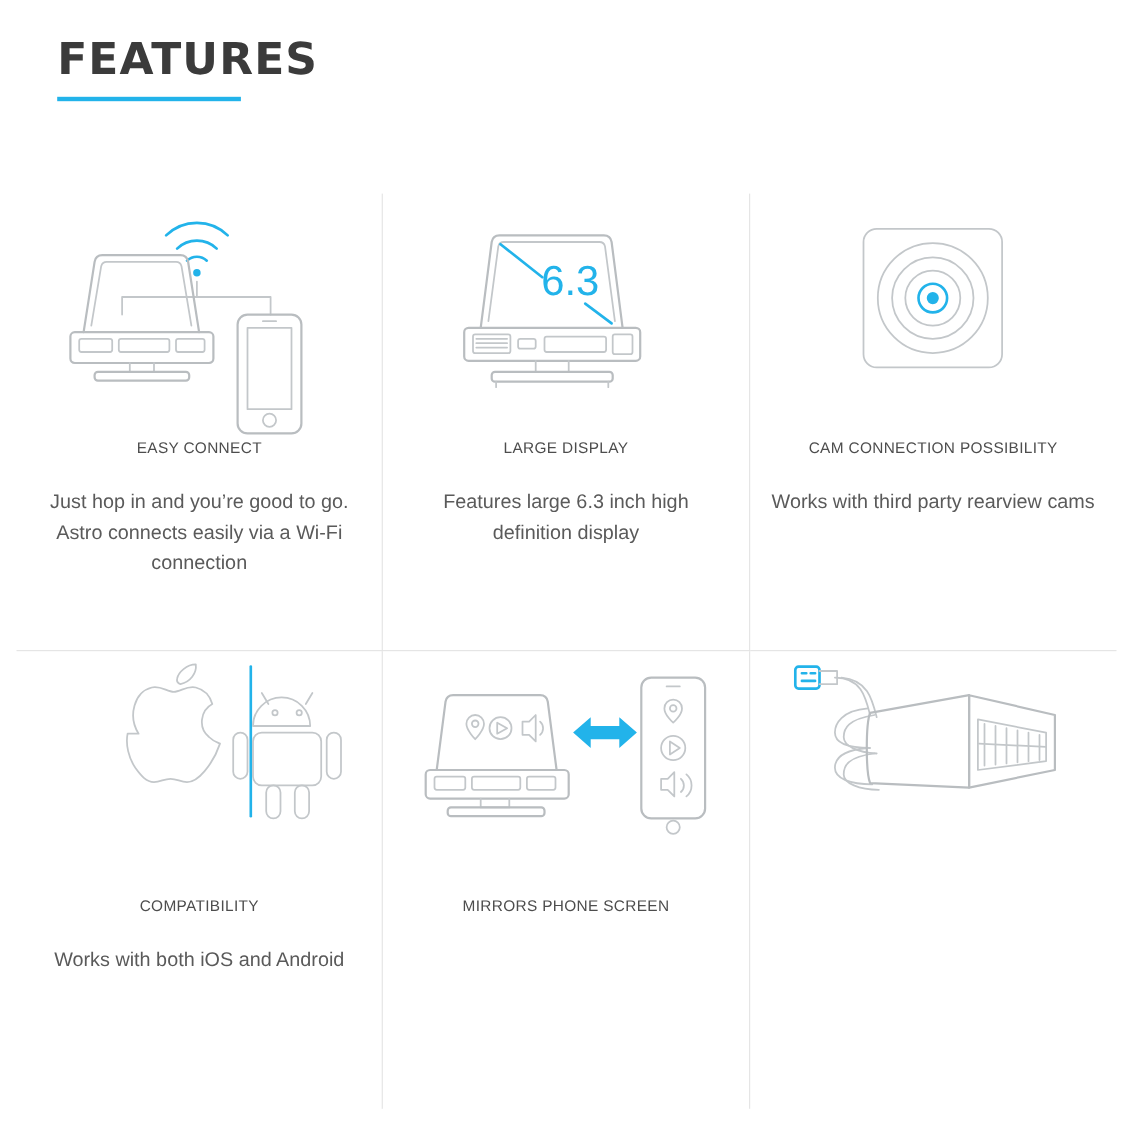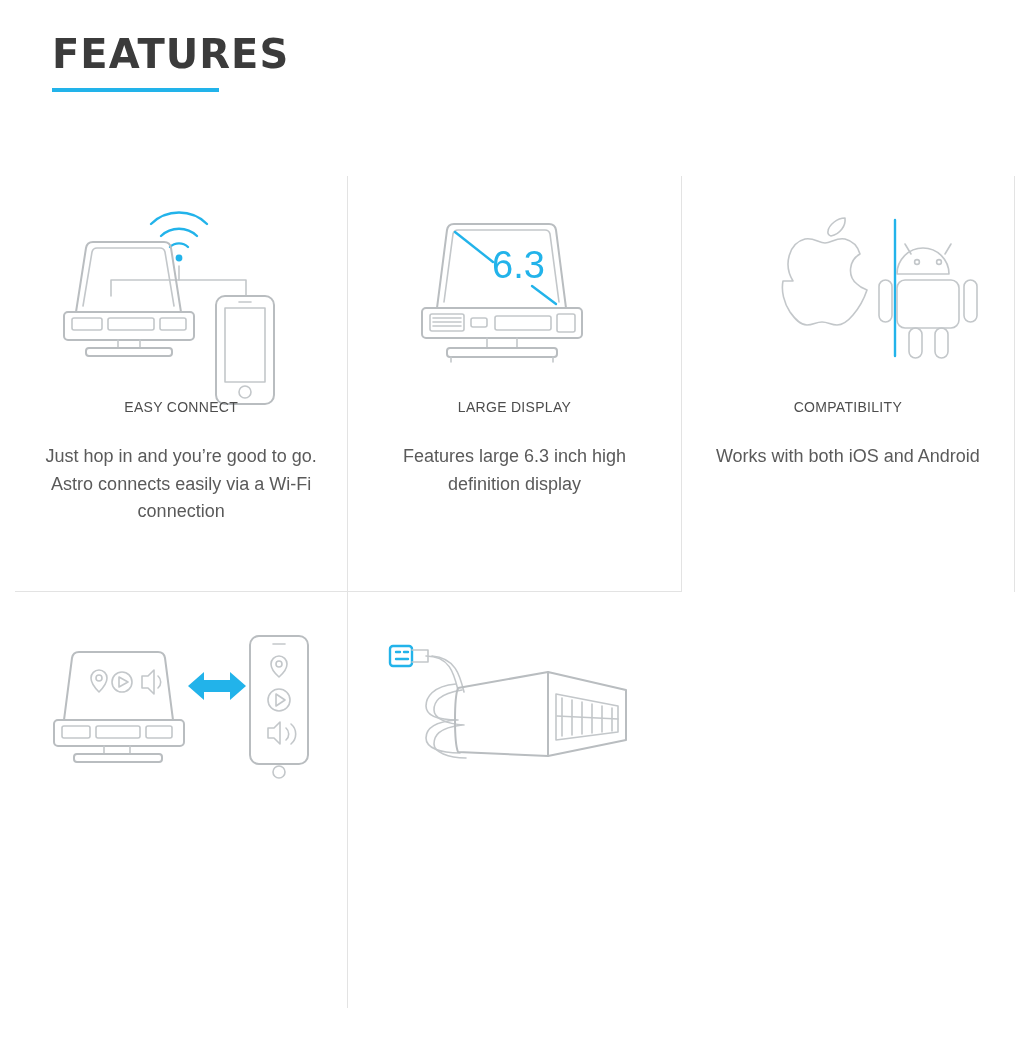--- a/index.html
+++ b/index.html
@@ -62,21 +62,21 @@
     border-right: 1px solid #e3e3e3;
   }
   .cell.row1 {
     border-bottom: 1px solid #e3e3e3;
   }
 
   .art {
     height: 200px;
     width: 100%;
     display: flex;
-    align-items: flex-end;
+    align-items: flex-start;
     justify-content: center;
   }
   .card-title {
     font-size: 14px;
     font-weight: 400;
     color: #4d4d4d;
     text-align: center;
     line-height: 1.35;
     margin: 22px 0 0 0;
     letter-spacing: .3px;
@@ -162,20 +162,34 @@
 
           <path class="ln-thin" d="M98 152 L98 162 L128 162 L128 152"></path>
           <rect class="ln" x="58" y="162" width="110" height="9" rx="3"></rect>
           <path class="ln-thin" d="M62 171 L62 176 M164 171 L164 176"></path>
         </svg>
       </div>
       <div class="card-title">LARGE DISPLAY</div>
       <div class="card-desc">Features large 6.3 inch high definition display</div>
     </div>
 
+    <div class="cell row1">
+      <div class="art">
+        <svg width="250" height="190" viewBox="0 0 250 190">
+          <rect class="ln-thin" x="62" y="32" width="126" height="126" rx="12"></rect>
+          <circle class="ln-thin" cx="125" cy="95" r="50"></circle>
+          <circle class="ln-thin" cx="125" cy="95" r="37"></circle>
+          <circle class="ln-thin" cx="125" cy="95" r="25"></circle>
+          <circle class="accent" cx="125" cy="95" r="13"></circle>
+          <circle class="accent-fill" cx="125" cy="95" r="5.5"></circle>
+        </svg>
+      </div>
+      <div class="card-title">CAM CONNECTION POSSIBILITY</div>
+      <div class="card-desc">Works with third party rearview cams</div>
+    </div>
 
     <div class="cell col1">
       <div class="art">
         <svg width="250" height="170" viewBox="0 0 250 170">
 
           <path class="ln-thin" d="M70 75 c-10 -16 -4 -38 12 -42 c8 -2 14 4 20 4 c6 0 12 -6 20 -4 c8 2 13 8 15 15
                                      c-11 6 -13 22 -3 30 c4 4 8 5 10 6 c-3 9 -8 18 -14 25 c-5 6 -10 10 -16 10 c-6 0 -9 -3 -15 -3
                                      c-6 0 -9 3 -15 3 c-7 0 -12 -6 -17 -13 c-6 -9 -9 -21 -7 -31 z"></path>
           <path class="ln-thin" d="M108 30 c9 -2 15 -10 14 -18 c-8 0 -16 7 -17 13 c-0.4 2 -0.2 4 3 5 z"></path>
 
@@ -227,20 +241,21 @@
             <circle cx="233" cy="88" r="11"></circle>
             <path d="M230 82 L239 88 L230 94 Z"></path>
             <path d="M222 116 L228 116 L234 110 L234 132 L228 126 L222 126 Z"></path>
             <path d="M240 116 a8 8 0 0 1 0 12"></path>
             <path d="M245 112 a13 13 0 0 1 0 20"></path>
           </g>
           <path class="ln-thin" d="M227 32 L239 32"></path>
           <circle class="ln-thin" cx="233" cy="160" r="6"></circle>
         </svg>
       </div>
+      <div class="card-title">MIRRORS PHONE SCREEN</div>
     </div>
 
     <div class="cell">
       <div class="art">
         <svg width="270" height="160" viewBox="0 0 270 160">
 
           <rect class="accent" x="10" y="14" width="22" height="20" rx="3"></rect>
           <path class="accent" d="M16 20 h4 M24 20 h4 M16 27 h12"></path>
           <path class="ln-thin" d="M32 18 L48 18 L48 30 L32 30"></path>
 

